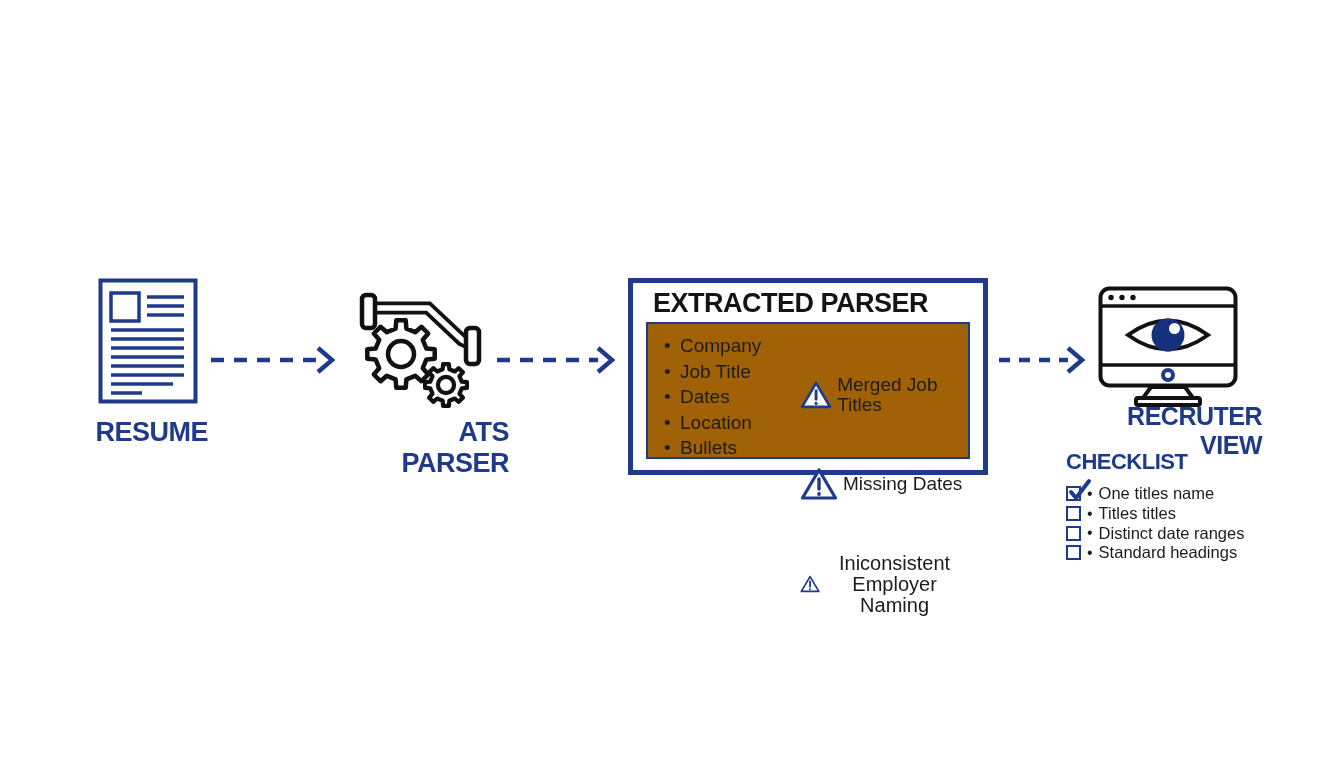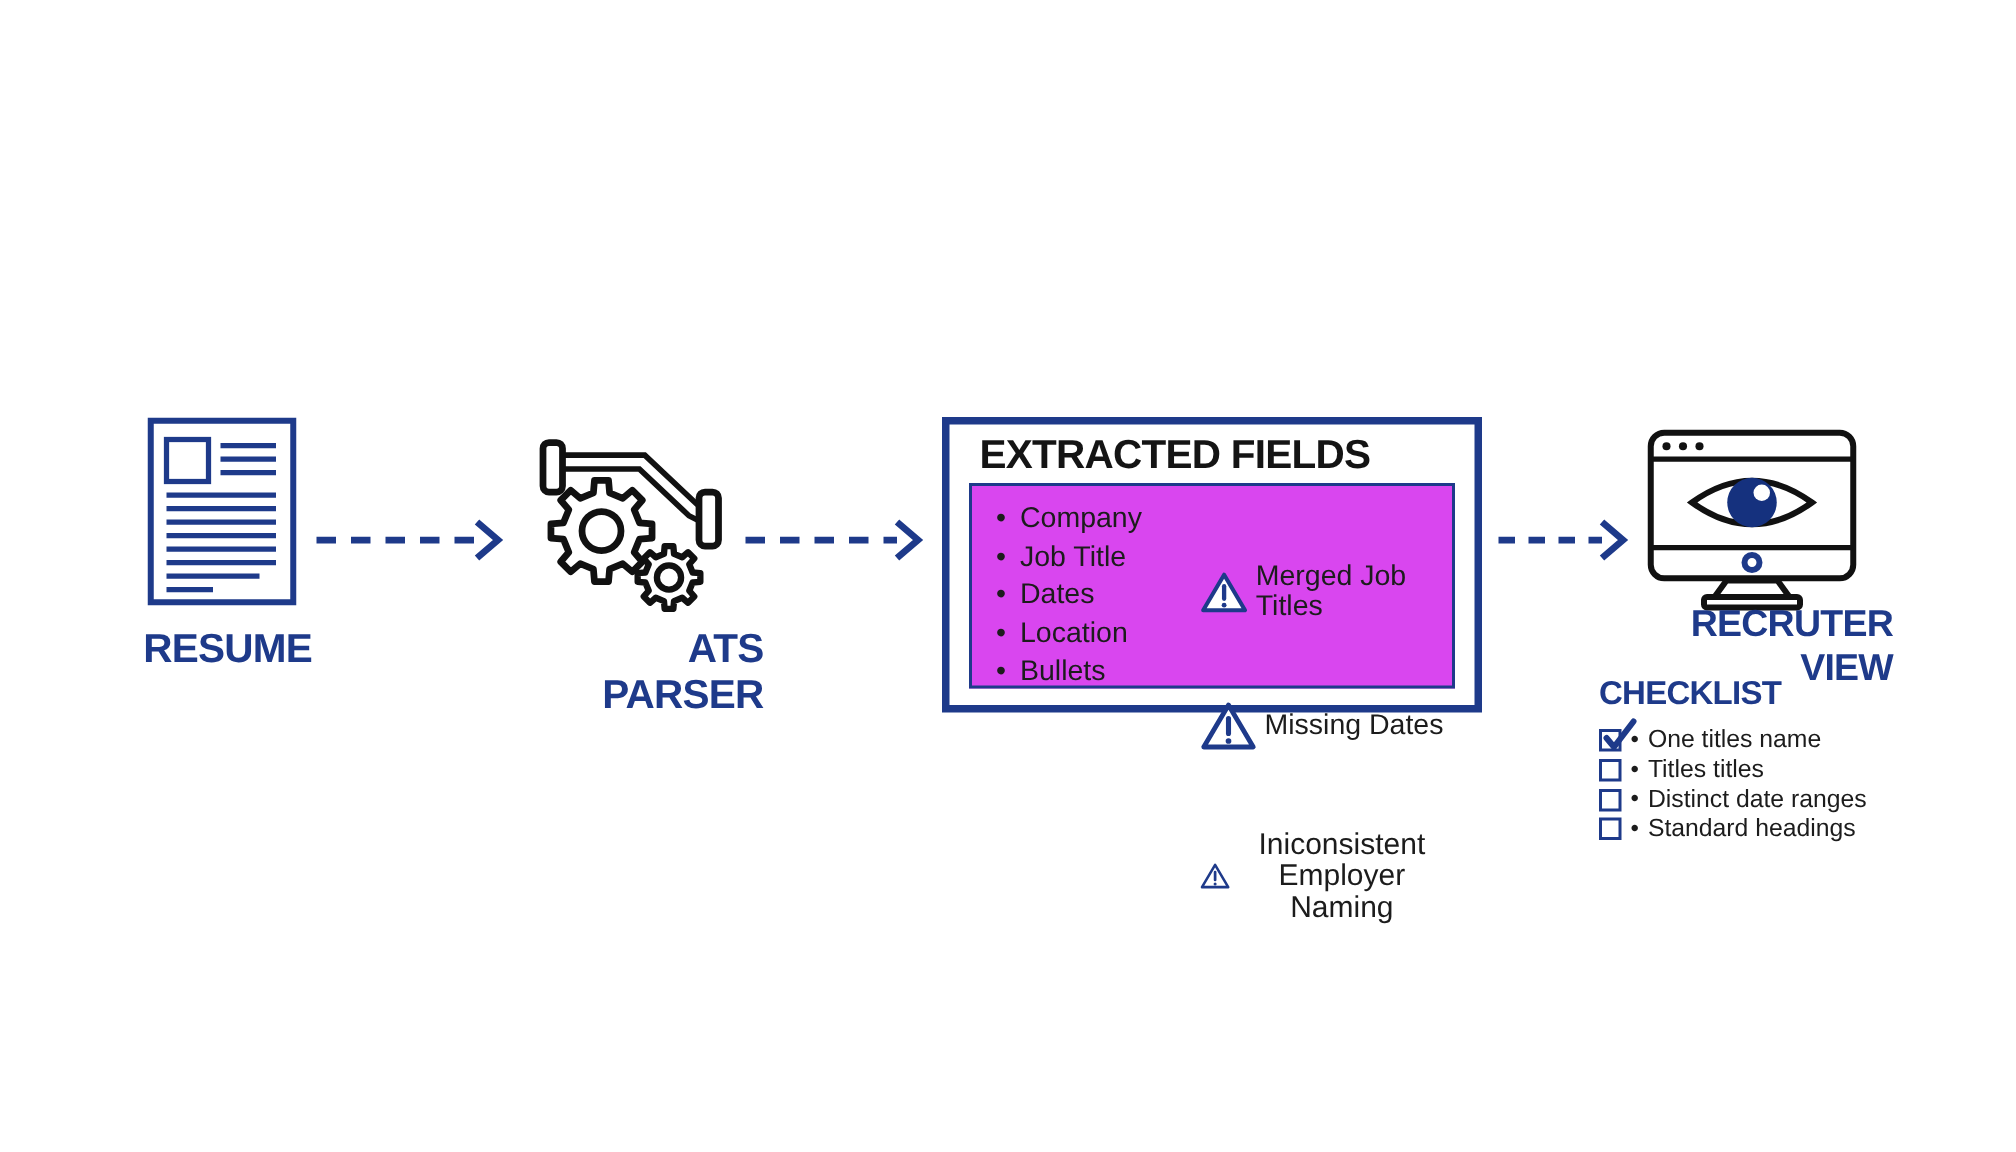--- a/index.html
+++ b/index.html
@@ -20,21 +20,21 @@
   .ef-box {
     position:absolute; left:628px; top:278px; width:360px; height:197px;
     border:5px solid #1e3a8a; background:#ffffff;
   }
   .ef-title {
     position:absolute; left:20px; top:5px;
     font-size:27px; font-weight:700; color:#141414; letter-spacing:-0.5px;
   }
   .ef-inner {
     position:absolute; left:13px; right:13px; top:39px; bottom:11px;
-    border:2.5px solid #1e3a8a; background:#d946ef;
+    border:2.5px solid #1e3a8a; background:#a16207;
     display:flex; padding:7px 4px 4px 10px;
   }
   .ef-fields { list-style:none; width:142px; padding-top:2px; }
   .ef-fields li {
     font-size:19px; color:#1c1c1c; line-height:25.5px; padding-left:22px; position:relative;
   }
   .ef-fields li::before {
     content:"•"; position:absolute; left:6px; color:#1c1c1c;
   }
   .ef-warnings { flex:1; display:flex; flex-direction:column; gap:9px; padding-top:1px; }
@@ -107,21 +107,21 @@
     </svg>
   </div>
   <div class="abs node-label" style="left:349px; top:417px; width:160px;">ATS PARSER</div>
 
   <svg class="abs" style="left:492px; top:344px;" width="130" height="32" viewBox="0 0 130 32">
     <line x1="5" y1="16" x2="106" y2="16" stroke="#1e3a8a" stroke-width="4.5" stroke-dasharray="13 10"></line>
     <polyline points="106,4 120,16 106,28" fill="none" stroke="#1e3a8a" stroke-width="4.5"></polyline>
   </svg>
 
   <div class="ef-box">
-    <div class="ef-title">EXTRACTED FIELDS</div>
+    <div class="ef-title">EXTRACTED PARSER</div>
     <div class="ef-inner">
       <ul class="ef-fields">
         <li>Company</li>
         <li>Job Title</li>
         <li>Dates</li>
         <li>Location</li>
         <li>Bullets</li>
       </ul>
       <div class="ef-warnings">
         <div class="warn-row">

